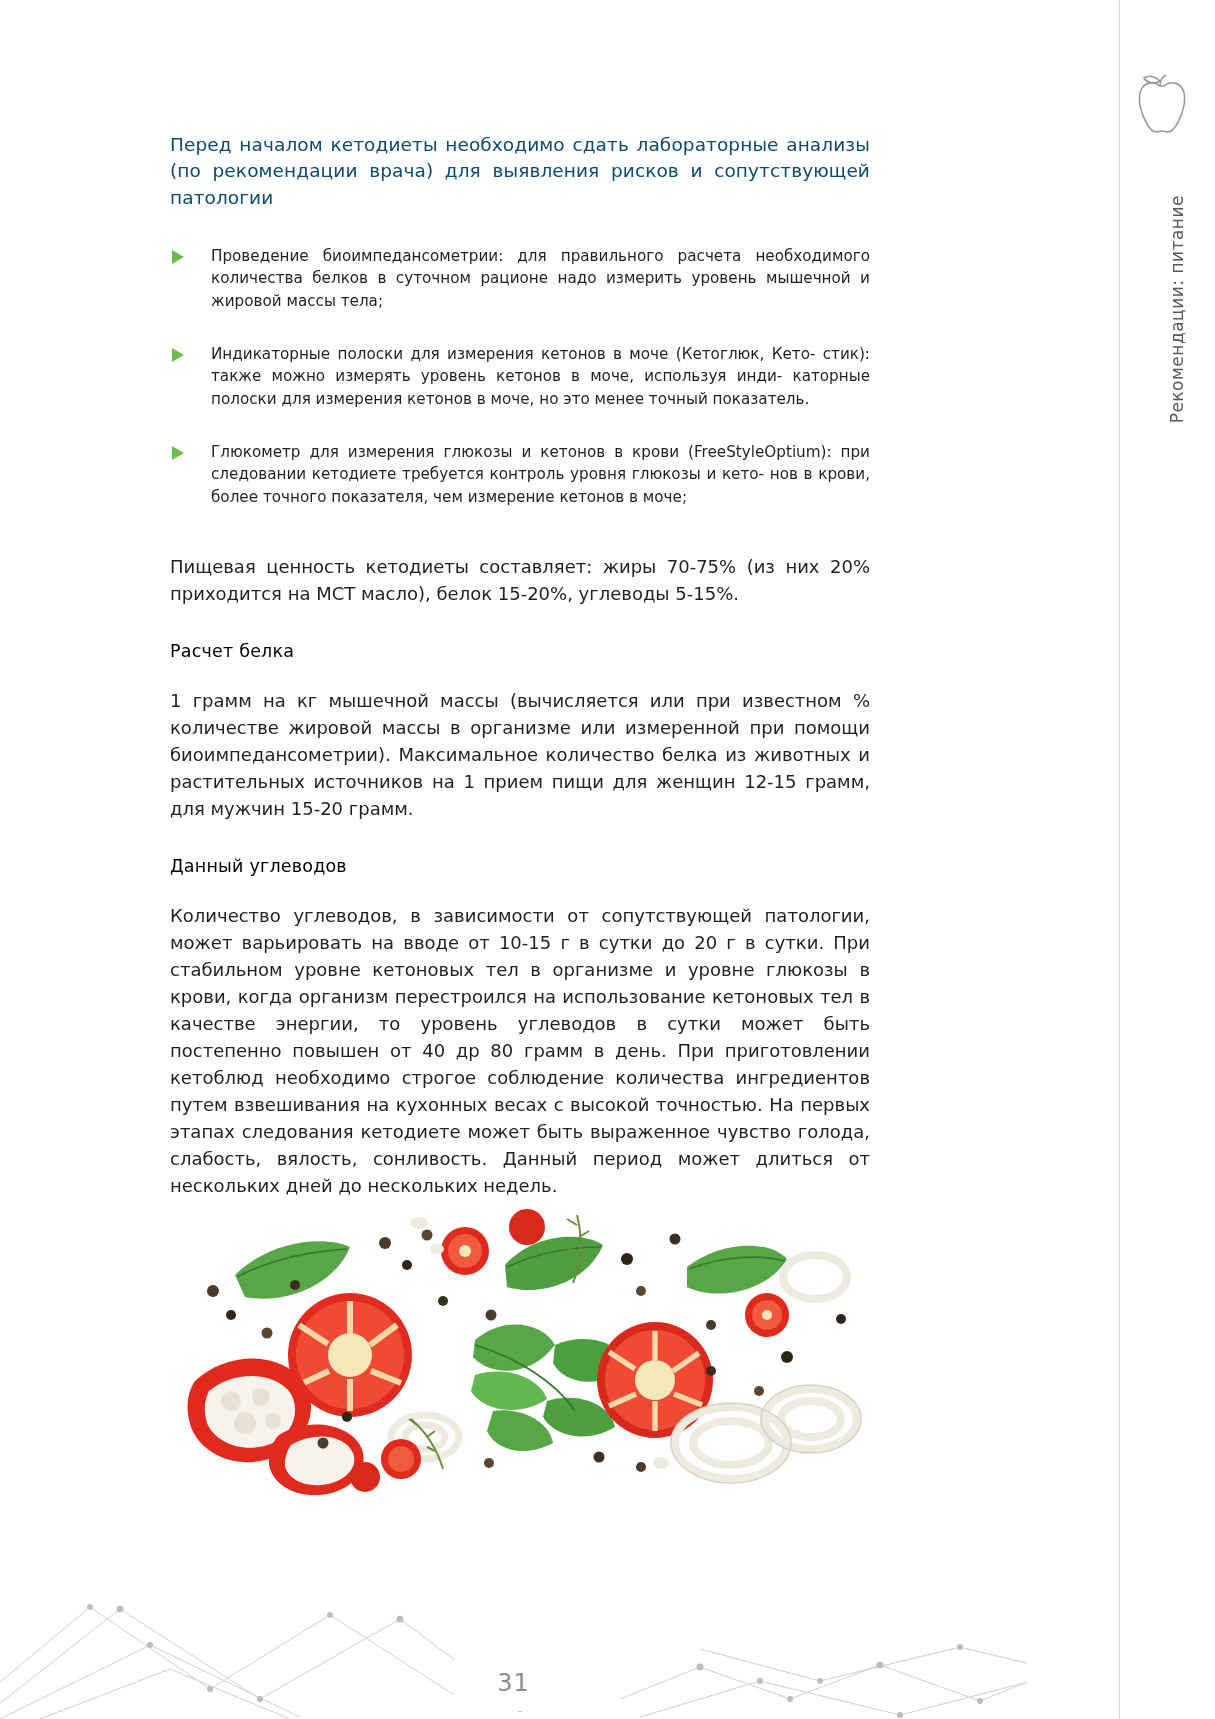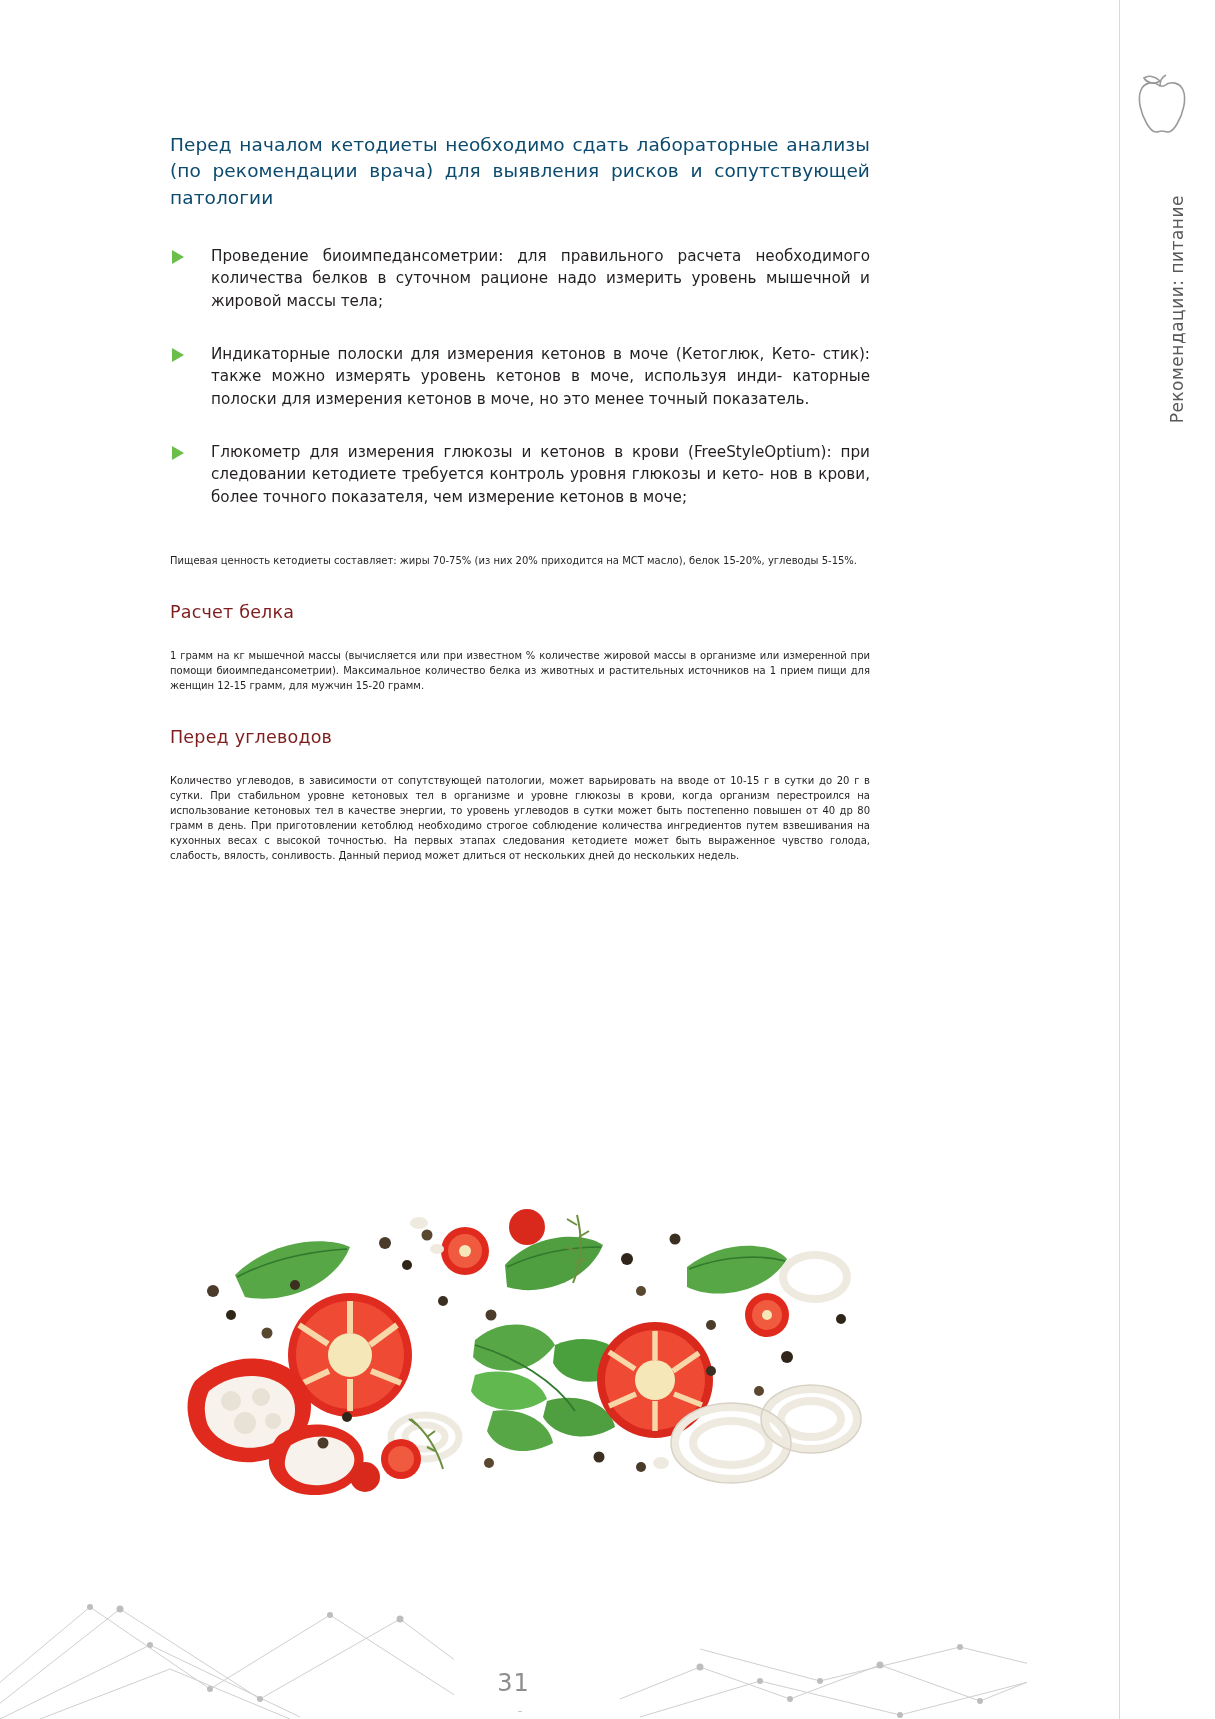--- a/index.html
+++ b/index.html
@@ -98,33 +98,33 @@
     top: 5px;
     width: 0;
     height: 0;
     border-top: 7px solid transparent;
     border-bottom: 7px solid transparent;
     border-left: 12px solid #6cbe4a;
   }
 
   p.body {
     margin: 0 0 34px 0;
-    font-size: 10px;
+    font-size: 18px;
     line-height: 1.5;
     text-align: justify;
     text-justify: inter-word;
     color: #231f20;
   }
   p.body.tight { margin-bottom: 38px; }
 
   h2.sub {
     margin: 0 0 26px 0;
     font-size: 17.5px;
     font-weight: 500;
-    color: #7f1d1d;
+    color: #000000;
     letter-spacing: 0.2px;
   }
 
   
   .photo {
     position: absolute;
     left: 175px;
     top: 1205px;
     width: 700px;
     height: 290px;
@@ -198,21 +198,21 @@
         <span>Глюкометр для измерения глюкозы и кетонов в крови (FreeStyleOptium): при следовании кетодиете требуется контроль уровня глюкозы и кето- нов в крови, более точного показателя, чем измерение кетонов в моче;</span>
       </li>
     </ul>
 
     <p class="body">Пищевая ценность кетодиеты составляет: жиры 70-75% (из них 20% приходится на МСТ масло), белок 15-20%, углеводы 5-15%.</p>
 
     <h2 class="sub">Расчет белка</h2>
 
     <p class="body">1 грамм на кг мышечной массы (вычисляется или при известном % количестве жировой массы в организме или измеренной при помощи биоимпедансометрии). Максимальное количество белка из животных и растительных источников на 1 прием пищи для женщин 12-15 грамм, для мужчин 15-20 грамм.</p>
 
-    <h2 class="sub">Перед углеводов</h2>
+    <h2 class="sub">Данный углеводов</h2>
 
     <p class="body tight">Количество углеводов, в зависимости от сопутствующей патологии, может варьировать на вводе от 10-15 г в сутки до 20 г в сутки. При стабильном уровне кетоновых тел в организме и уровне глюкозы в крови, когда организм перестроился на использование кетоновых тел в качестве энергии, то уровень углеводов в сутки может быть постепенно повышен от 40 др 80 грамм в день. При приготовлении кетоблюд необходимо строгое соблюдение количества ингредиентов путем взвешивания на кухонных весах с высокой точностью. На первых этапах следования кетодиете может быть выраженное чувство голода, слабость, вялость, сонливость. Данный период может длиться от нескольких дней до нескольких недель.</p>
 
   </div>
 
   <div class="photo">
     <svg viewBox="0 0 700 290" width="700" height="290" aria-hidden="true">
 
       <g>
         <path d="M60 70 C95 35 150 30 175 42 C160 80 110 100 70 92 Z" fill="#57a746"></path>

